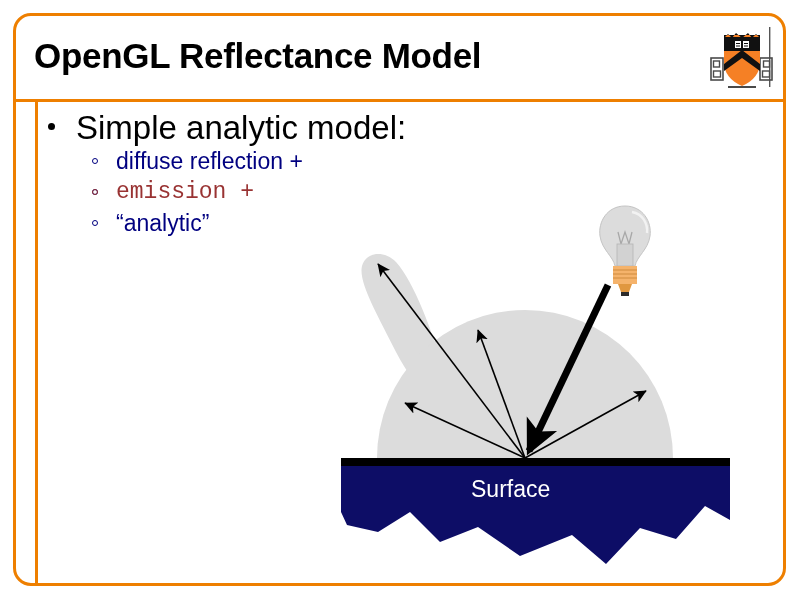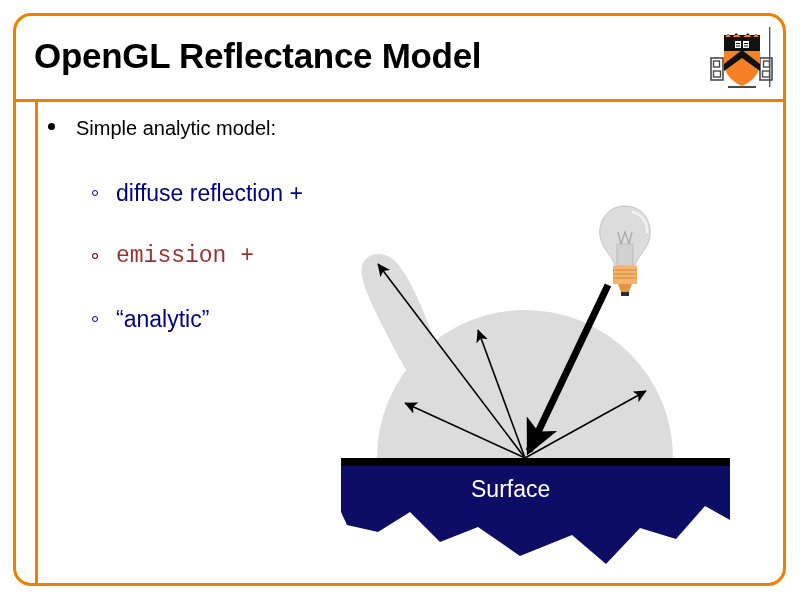--- a/index.html
+++ b/index.html
@@ -73,21 +73,21 @@
 
   
   .bullets {
     position: absolute;
     left: 44px;
     top: 110px;
     width: 420px;
   }
   .b1 {
     position: relative;
-    font-size: 20px;
+    font-size: 33px;
     color: #000000;
     padding-left: 32px;
     line-height: 36px;
     white-space: nowrap;
   }
   .b1 .dot {
     position: absolute;
     left: 4px;
     top: 13px;
     width: 7px;
@@ -105,21 +105,21 @@
   .b2 .circ {
     position: absolute;
     left: 48px;
     top: 12px;
     width: 6px;
     height: 6px;
     border: 1px solid currentColor;
     border-radius: 50%;
     box-sizing: border-box;
   }
-  .c-blue { color: #000080; margin-top: 32px; }
+  .c-blue { color: #000080; }
   .c-red  { color: #993333; font-family: Liberation Mono, monospace; }
 
   
   .diagram {
     position: absolute;
     left: 0;
     top: 0;
     width: 800px;
     height: 600px;
   }

